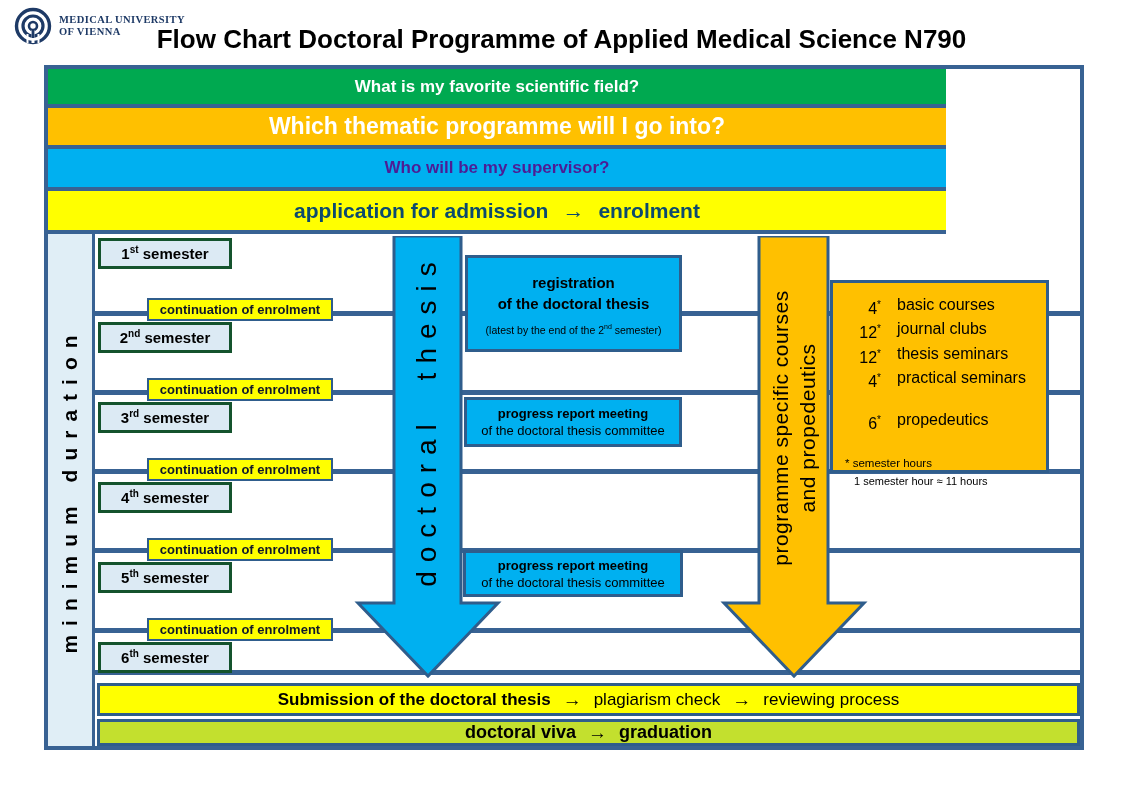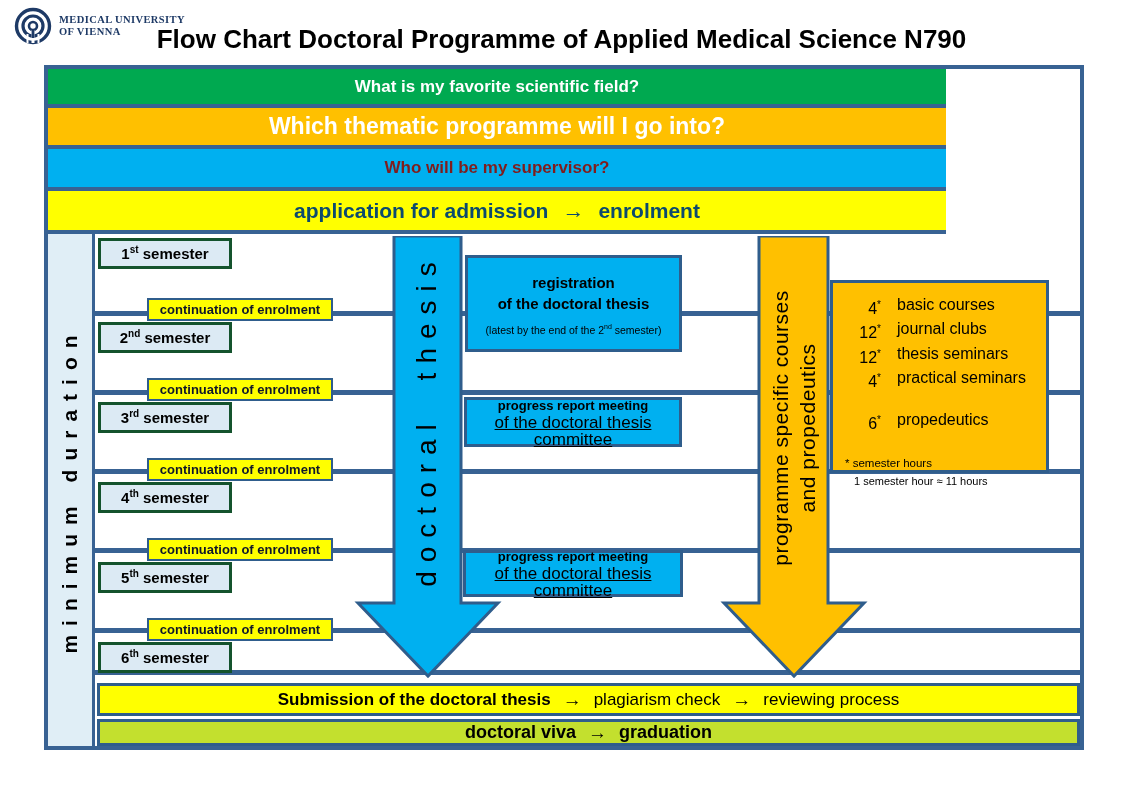--- a/index.html
+++ b/index.html
@@ -11,21 +11,21 @@
   .logo-wrap { position: absolute; left: 14px; top: 7px; display: flex; align-items: center; gap: 7px; }
   .logo-text { font-family: "Liberation Serif", serif; font-weight: bold; color: #1e3a66; font-size: 10.5px; line-height: 12px; letter-spacing: .4px; }
   .page-title { position: absolute; left: 0; top: 24px; width: 1123px; text-align: center; font-size: 26px; font-weight: bold; color: #000; }
 
   
   .chart { position: absolute; left: 44px; top: 65px; width: 1040px; height: 685px; border: 4px solid #386293; background: #fff; }
 
   .banner { position: absolute; left: 48px; width: 898px; display: flex; align-items: center; justify-content: center; border-bottom: 4px solid #386293; }
   .banner-field      { top: 69px;  height: 39px; background: #00a950; color: #fff; font-weight: bold; font-size: 17px; }
   .banner-programme  { top: 108px; height: 41px; background: #ffc000; color: #fff; font-weight: bold; font-size: 23px; }
-  .banner-supervisor { top: 149px; height: 42px; background: #00b0f0; color: #7f1d1d; font-weight: bold; font-size: 17px; }
+  .banner-supervisor { top: 149px; height: 42px; background: #00b0f0; color: #4c1d95; font-weight: bold; font-size: 17px; }
   .banner-admission  { top: 191px; height: 43px; background: #ffff00; color: #0c4a6e; font-weight: bold; font-size: 21px; }
   .banner-admission .arrow { margin: 0 14px; font-size: 22px; }
 
   
   .min-col { position: absolute; left: 48px; top: 234px; width: 47px; height: 512px; background: #e0eef6; border-right: 3px solid #386293; z-index: 2; }
   .vtext { position: absolute; left: 50%; top: 50%; transform: translate(-50%,-50%) rotate(-90deg); white-space: nowrap; }
   .min-col .vtext { font-weight: bold; font-size: 21px; letter-spacing: 9px; color: #000; }
 
   
   .hline { position: absolute; left: 95px; width: 985px; height: 5px; background: #386293; z-index: 1; }
@@ -46,21 +46,21 @@
   .orange-arrow-label { left: 794px; top: 428px; font-size: 21px; letter-spacing: .5px; line-height: 27px; }
 
   
   .proc-box { position: absolute; background: #00b0f0; border: 3px solid #2f5d8c; z-index: 4; color: #000;
               display: flex; flex-direction: column; align-items: center; justify-content: center; text-align: center; }
   .reg-box { left: 465px; top: 255px; width: 217px; height: 97px; }
   .reg-box .l1 { font-weight: bold; font-size: 15px; line-height: 21px; }
   .reg-box .note { font-size: 10.5px; margin-top: 9px; }
   .reg-box .note sup { font-size: 7px; }
   .prog-box .l1 { font-weight: bold; font-size: 13px; line-height: 17px; }
-  .prog-box .l2 { font-size: 17px; line-height: 17px; text-decoration: underline; }
+  .prog-box .l2 { font-size: 13px; line-height: 17px; }
   .prog-box-1 { left: 464px; top: 397px; width: 218px; height: 50px; }
   .prog-box-2 { left: 463px; top: 550px; width: 220px; height: 47px; }
 
   
   .courses-box { position: absolute; left: 830px; top: 280px; width: 219px; height: 193px; background: #ffc000; border: 3px solid #2f5d8c; z-index: 4;
                  color: #000; padding: 12px 8px 0 8px; font-size: 16px; }
   .course-row { display: flex; line-height: 20px; }
   .course-row .hrs { width: 40px; text-align: right; }
   .course-row .hrs sup { font-size: 10px; }
   .course-row .lbl { margin-left: 16px; }

